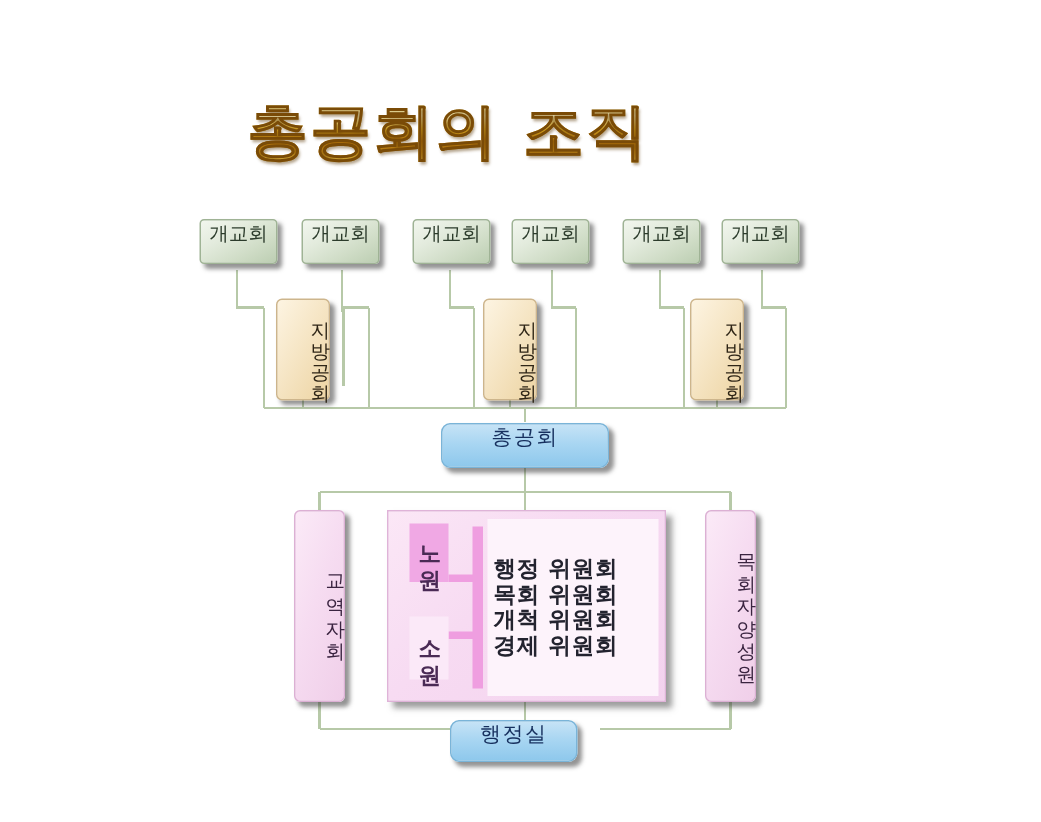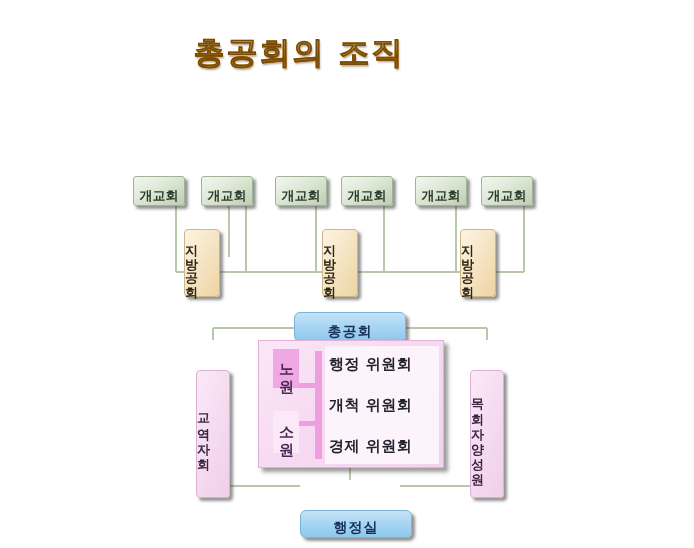--- a/index.html
+++ b/index.html
@@ -18,24 +18,24 @@
   #chart {
     position: absolute;
     left: 0; top: 0;
     width: 694px; height: 548px;
   }
 
   
   .title {
     position: absolute;
     left: 0;
-    top: 32px;
+    top: 60px;
     width: 598px;
     text-align: center;
-    font-size: 31px;
+    font-size: 40px;
     font-weight: bold;
     letter-spacing: 2px;
     background: linear-gradient(180deg,
                 #e9c23a 0%,
                 #f6e27a 16%,
                 #fdf6c8 31%,
                 #e8b424 48%,
                 #b9760d 62%,
                 #d89a1c 76%,
                 #f3d964 90%,
@@ -47,27 +47,26 @@
     text-shadow: 1px 2px 2px rgba(90,55,5,0.45);
     font-family: "DejaVu Sans", sans-serif;
     white-space: nowrap;
   }
 
   
   .box {
     position: absolute;
     box-sizing: border-box;
     display: flex;
-    align-items: flex-end;
+    align-items: flex-start;
     justify-content: center;
     text-align: center;
-    font-weight: bold;
+    font-weight: normal;
     color: #1a1a2e;
     box-shadow: 3px 3px 3px rgba(60,60,60,0.55);
-    margin-top: 30px;
   }
 
   
   .box-church {
     background: linear-gradient(150deg, #f2f6ee 0%, #e3ebdd 35%, #cfdcc6 70%, #bcceb2 100%);
     border: 1px solid #9fb395;
     border-radius: 3px;
     font-size: 13px;
     color: #2b3b2b;
     letter-spacing: 0px;
@@ -276,23 +275,24 @@
     <span class="spine-arm" style="left:40px; top:80px; width:18px; height:5px;"></span>
 
     <div class="tag tag-no" style="left:14px; top:8px; width:26px; height:39px;">
       <span>노원</span>
     </div>
 
     <div class="tag tag-so" style="left:14px; top:70px; width:26px; height:42px;">
       <span>소원</span>
     </div>
 
-    <div class="committee-list" style="left:66px; top:5px; width:114px; height:118px;gap:24px;">
+    <div class="committee-list" style="left:66px; top:5px; width:114px; height:118px;">
       <div class="committee">행정 위원회</div>
+      <div class="committee">목회 위원회</div>
       <div class="committee">개척 위원회</div>
       <div class="committee">경제 위원회</div>
     </div>
   </div>
 </div>
 
-<div class="box box-blue" style="left:300px; top:480px; width:112px; height:28px;">
+<div class="box box-blue" style="left:300px; top:480px; width:85px; height:28px;">
   <span>행정실</span>
 </div>
 
 </body></html>

